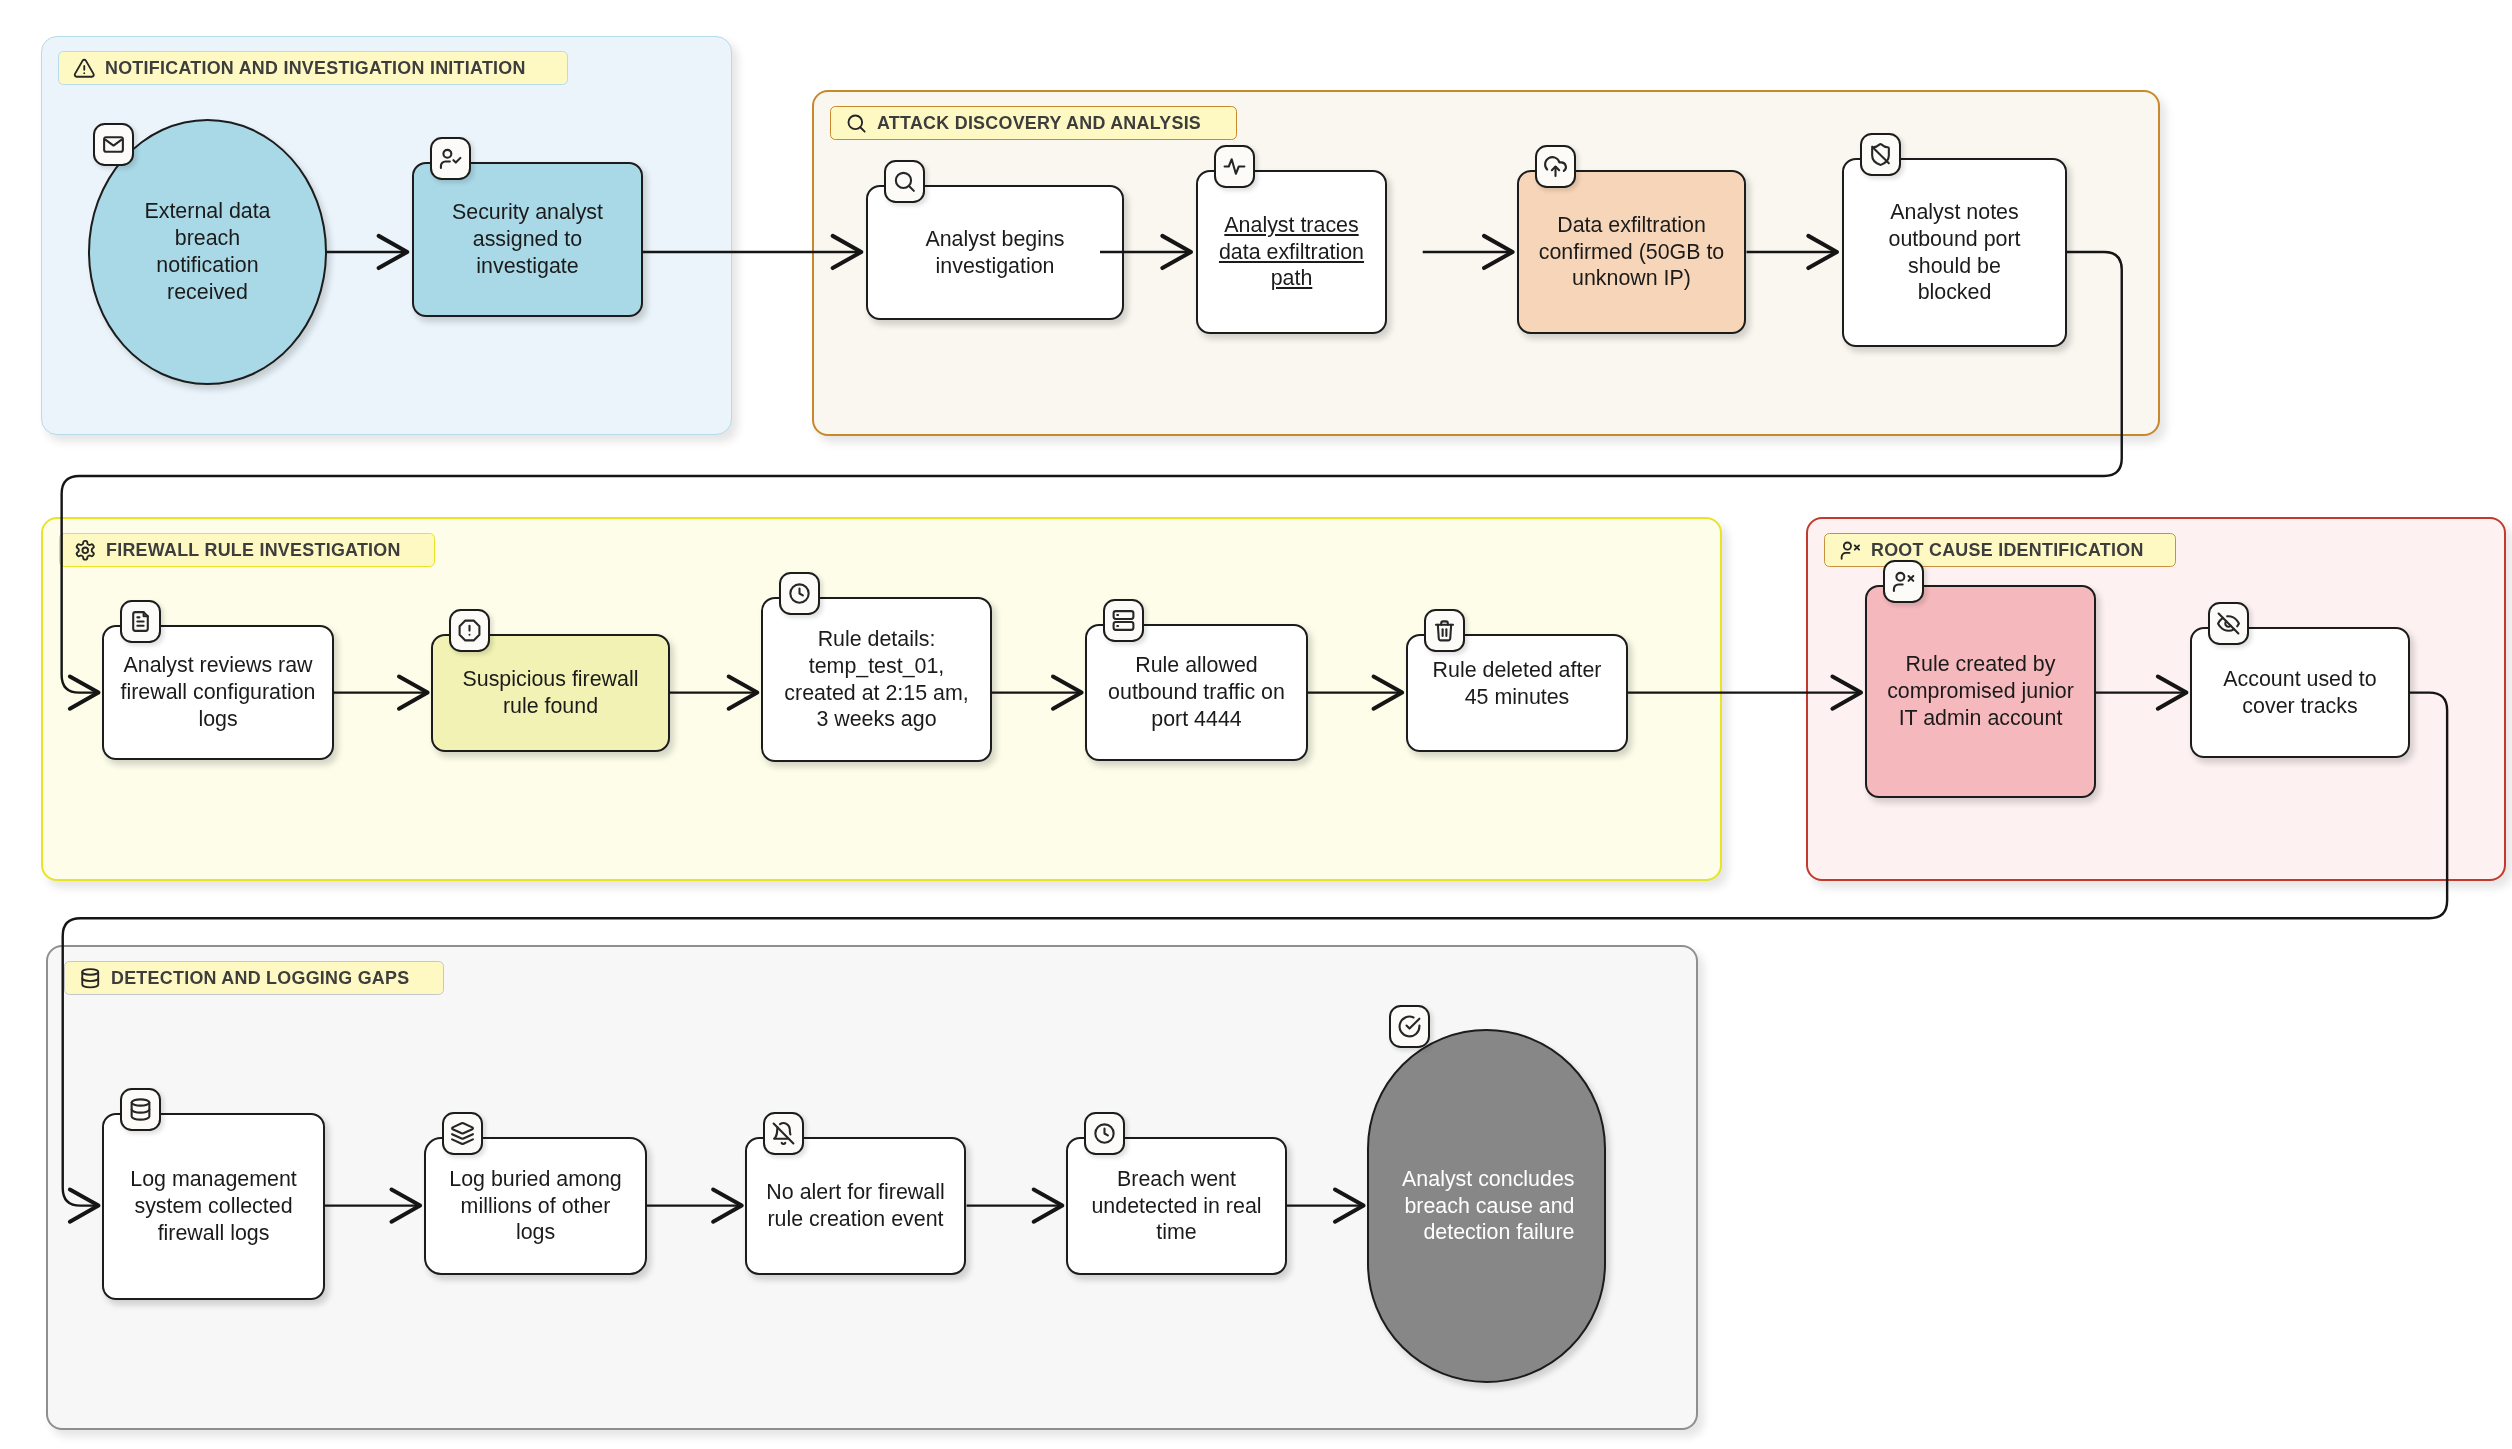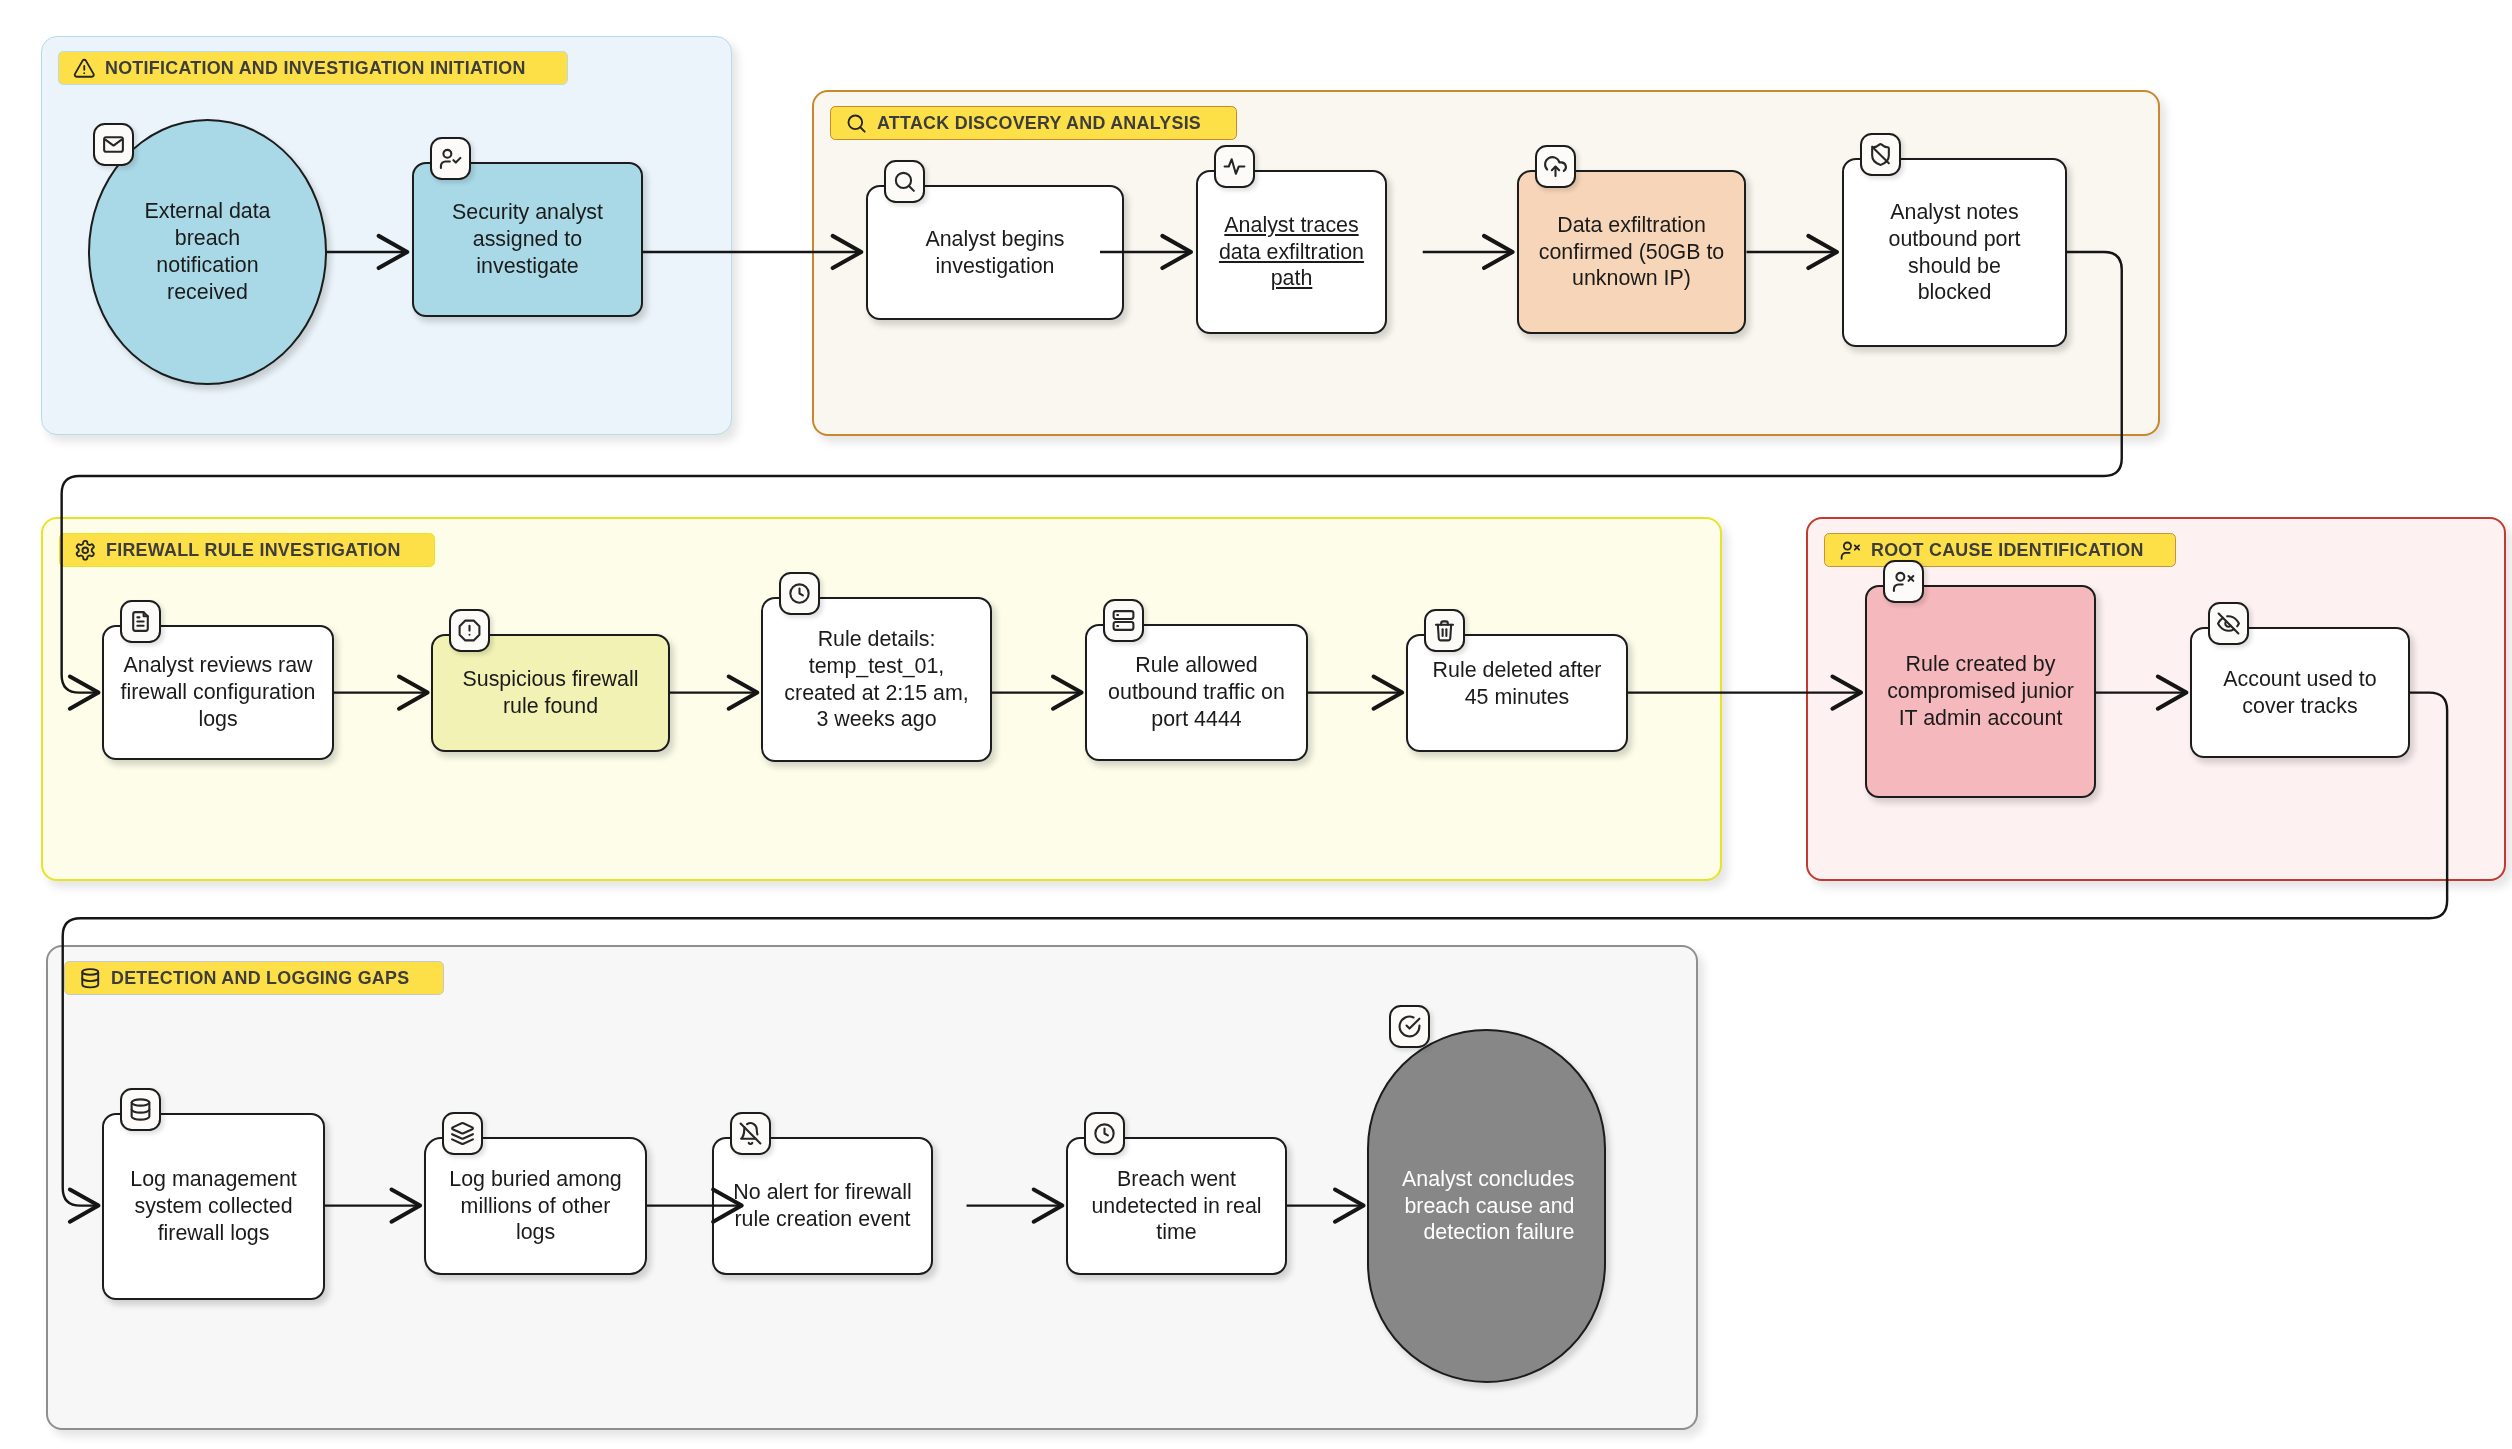--- a/index.html
+++ b/index.html
@@ -2,21 +2,21 @@
 <html style="font-size:8.6px"><head>
 <meta charset="utf-8">
 <style>
   html,body{margin:0;padding:0;background:#ffffff;}
   body{width:2512px;height:1449px;position:relative;overflow:hidden;
        font-family:"Liberation Sans","DejaVu Sans",sans-serif;color:#1b1b1b;}
 
   
   .group{position:absolute;border-radius:16px;border:2.1px solid #999;
          box-shadow:5.4px 6.4px 8.6px rgba(0,0,0,.10);z-index:1;box-sizing:border-box;}
-  .group-badge{position:absolute;left:16px;top:14px;height:34px;background:#fde047;
+  .group-badge{position:absolute;left:16px;top:14px;height:34px;background:#fef9c3;
          border:1.6px solid #bbb;border-radius:5.4px;display:inline-flex;align-items:center;
          gap:9.7px;padding:0 14px;white-space:nowrap;z-index:2;box-sizing:border-box;}
   .group-badge .gtitle{font-size:19px;font-weight:700;color:#3d3d3d;letter-spacing:0.3px;
          display:inline-block;transform:scaleX(.94);transform-origin:left center;}
   .group-badge svg{width:22.5px;height:22.5px;flex:none;}
 
   
   .node{position:absolute;display:flex;align-items:center;justify-content:center;
         text-align:center;background:#fff;border:2.4px solid #1c1c1c;border-radius:14px;
         box-shadow:3.8px 4.8px 6.4px rgba(0,0,0,.16);font-size:21.4px;line-height:1.26;
@@ -315,21 +315,21 @@
 
 <div class="node" style="left:424px;top:1137px;width:223px;height:138px;border-radius:17px;">
   <span class="nbadge">
     <svg viewBox="0 0 46 46" width="25" height="25">
         <use href="#i-layers"></use>
       </svg>
     </span>
   <span class="node-label">Log buried among millions of other logs</span>
 </div>
 
-<div class="node" style="left:712px;top:1137px;width:221px;height:138px;">
+<div class="node" style="left:745px;top:1137px;width:221px;height:138px;">
   <span class="nbadge">
     <svg viewBox="0 0 46 46" width="25" height="25">
         <use href="#i-bell-off"></use>
       </svg>
     </span>
   <span class="node-label">No alert for firewall rule creation event</span>
 </div>
 
 <div class="node" style="left:1066px;top:1137px;width:221px;height:138px;">
   <span class="nbadge">

